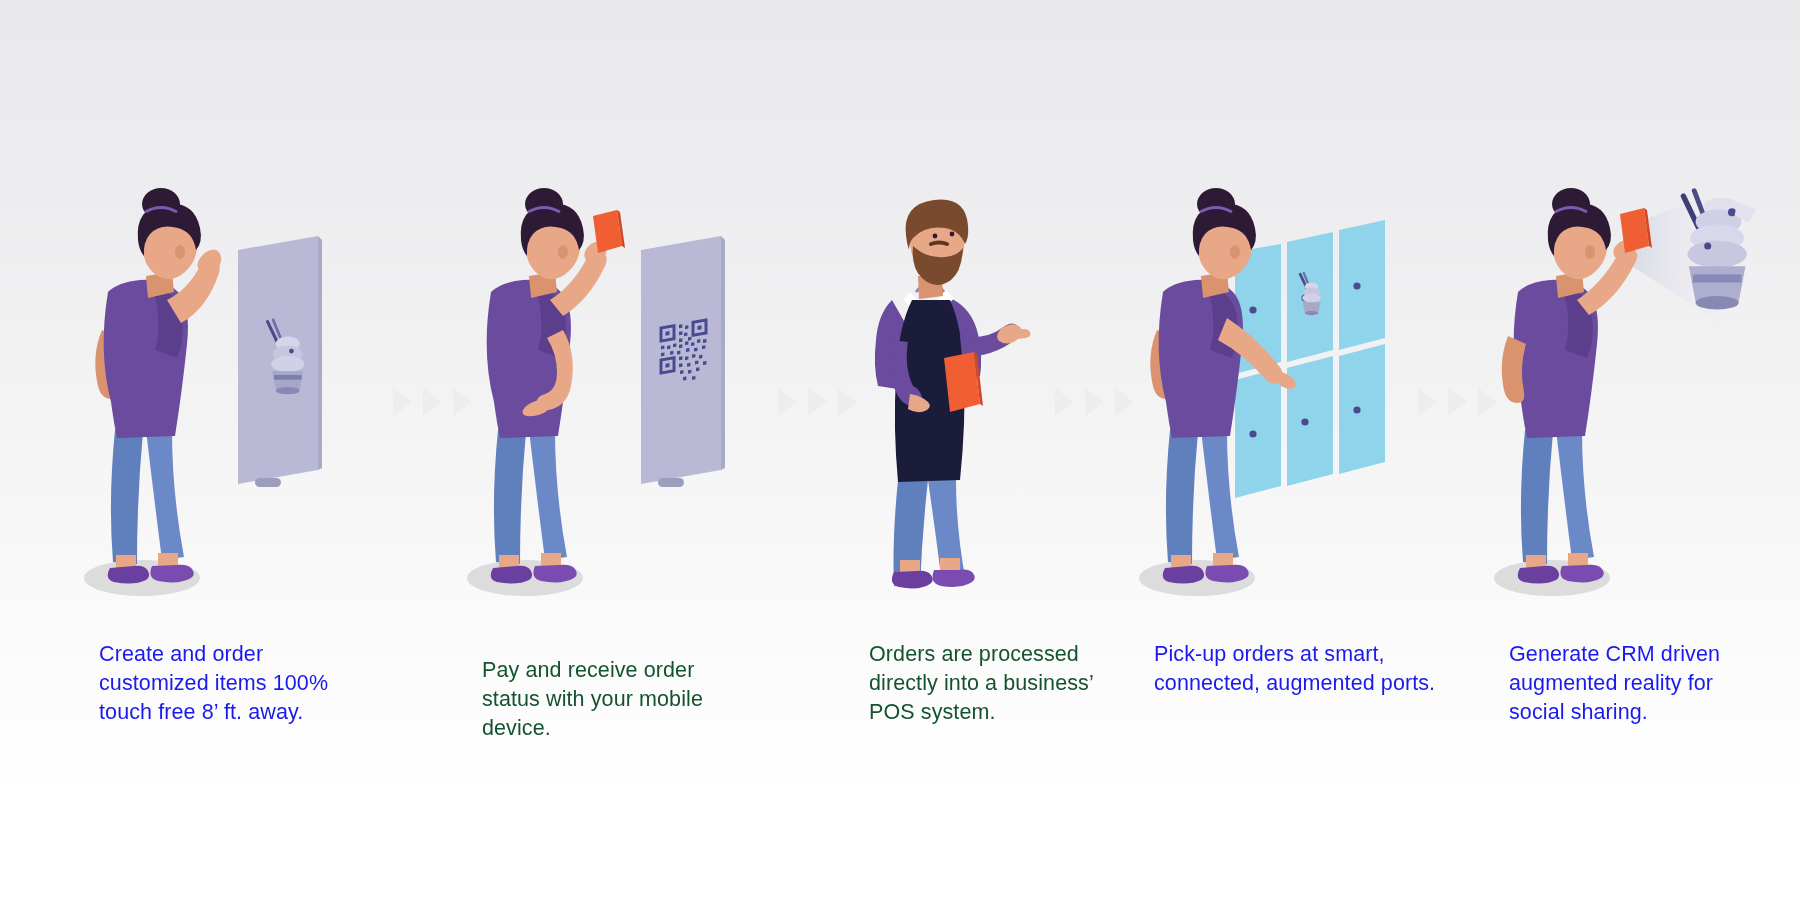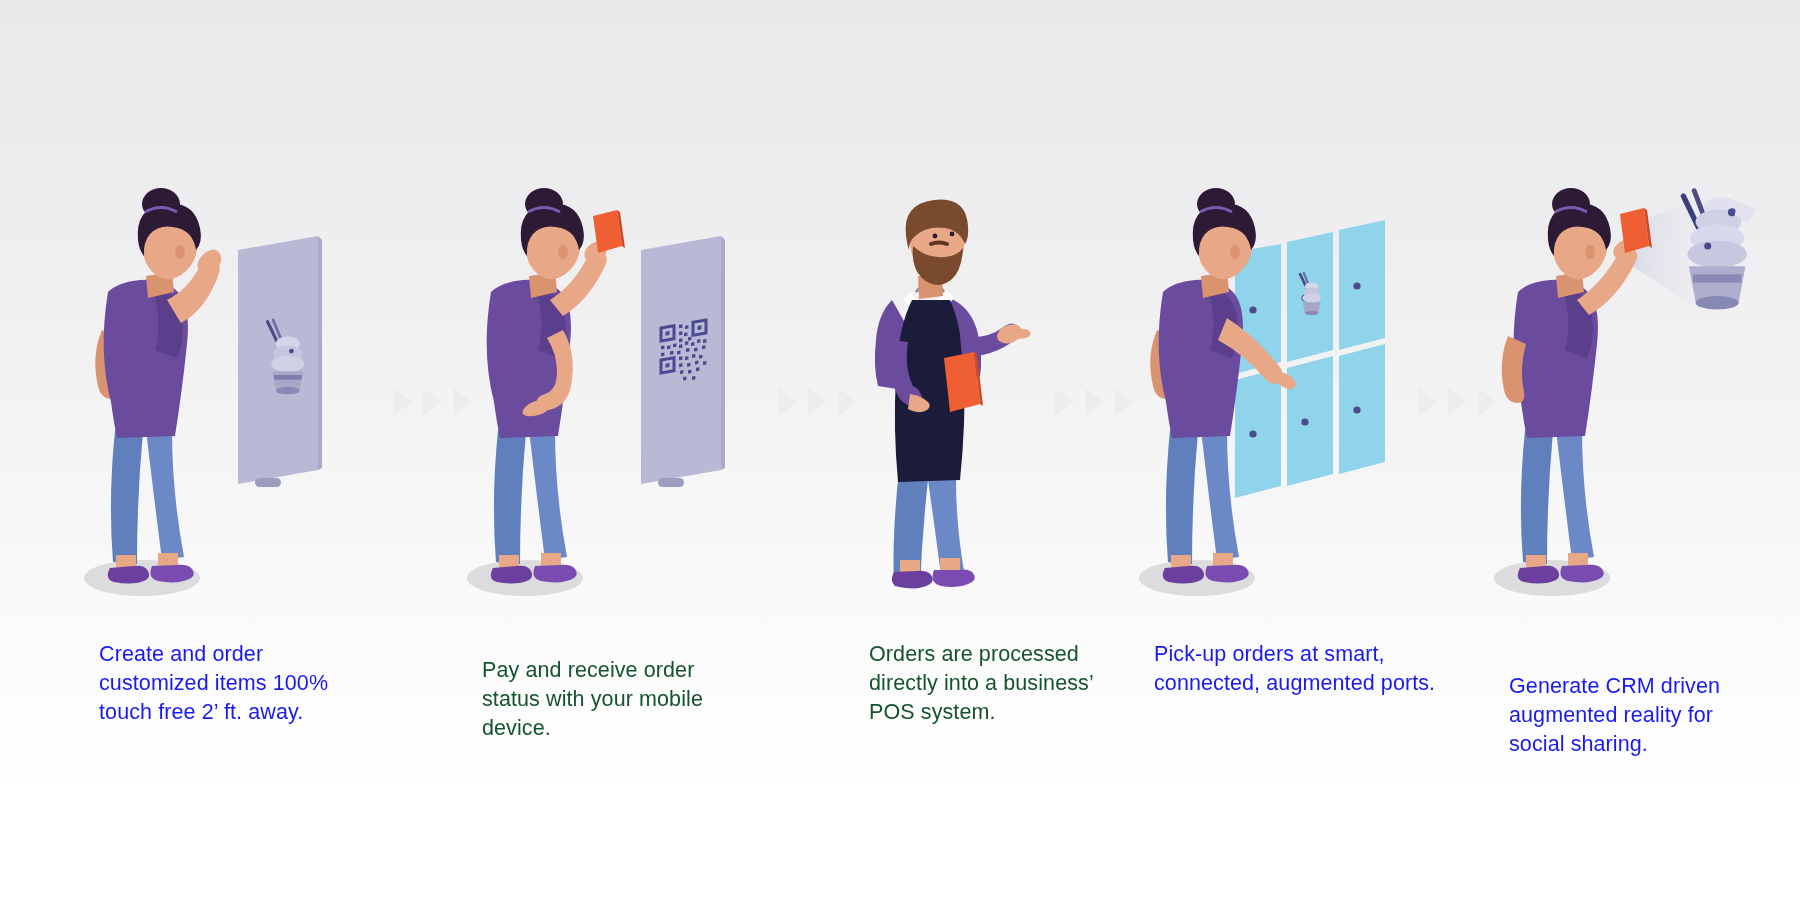--- a/index.html
+++ b/index.html
@@ -116,21 +116,21 @@
           <path d="M108 240 q-3 -32 26 -36 q30 -4 36 24 q3 14 -4 22 q-3 -18 -18 -22 q-18 -5 -28 6 q-7 8 -6 22 q-5 -6 -6 -16 Z" fill="#2d1b36"></path>
           <ellipse cx="131" cy="204" rx="19" ry="16" fill="#2d1b36"></ellipse>
           <path d="M115 212 q16 -9 32 0" stroke="#7a5bb0" stroke-width="3" fill="none"></path>
 
           <ellipse cx="150" cy="252" rx="5" ry="7" fill="#d9936f"></ellipse>
         </g>
       </svg>
     </div>
     <div class="caption" style="left:69px; top:640px; color:#1a1aee;">Create and order
 customized items 100%
-touch free 2’ ft. away.</div>
+touch free 8’ ft. away.</div>
   </div>
 
   <div class="arrows" style="left:393px;">
     <div class="arrow-tri"></div>
     <div class="arrow-tri"></div>
     <div class="arrow-tri"></div>
   </div>
 
   <div class="step" style="left:413px;">
     <div class="scene">
@@ -410,18 +410,18 @@
           </g>
           <path d="M116 276 l26 -4 l2 20 l-26 6 Z" fill="#d9936f"></path>
           <path d="M112 232 q4 -24 27 -24 q24 0 28 26 q3 24 -11 37 q-15 14 -30 4 q-16 -11 -14 -43 Z" fill="#e8a887"></path>
           <path d="M108 240 q-3 -32 26 -36 q30 -4 36 24 q3 14 -4 22 q-3 -18 -18 -22 q-18 -5 -28 6 q-7 8 -6 22 q-5 -6 -6 -16 Z" fill="#2d1b36"></path>
           <ellipse cx="131" cy="204" rx="19" ry="16" fill="#2d1b36"></ellipse>
           <path d="M115 212 q16 -9 32 0" stroke="#7a5bb0" stroke-width="3" fill="none"></path>
           <ellipse cx="150" cy="252" rx="5" ry="7" fill="#d9936f"></ellipse>
         </g>
       </svg>
     </div>
-    <div class="caption" style="left:69px; top:640px; color:#1a1aee;margin-top:32px;">Generate CRM driven
+    <div class="caption" style="left:69px; top:640px; color:#1a1aee;">Generate CRM driven
 augmented reality for
 social sharing.</div>
   </div>
 
 </div>
 
 </body></html>

